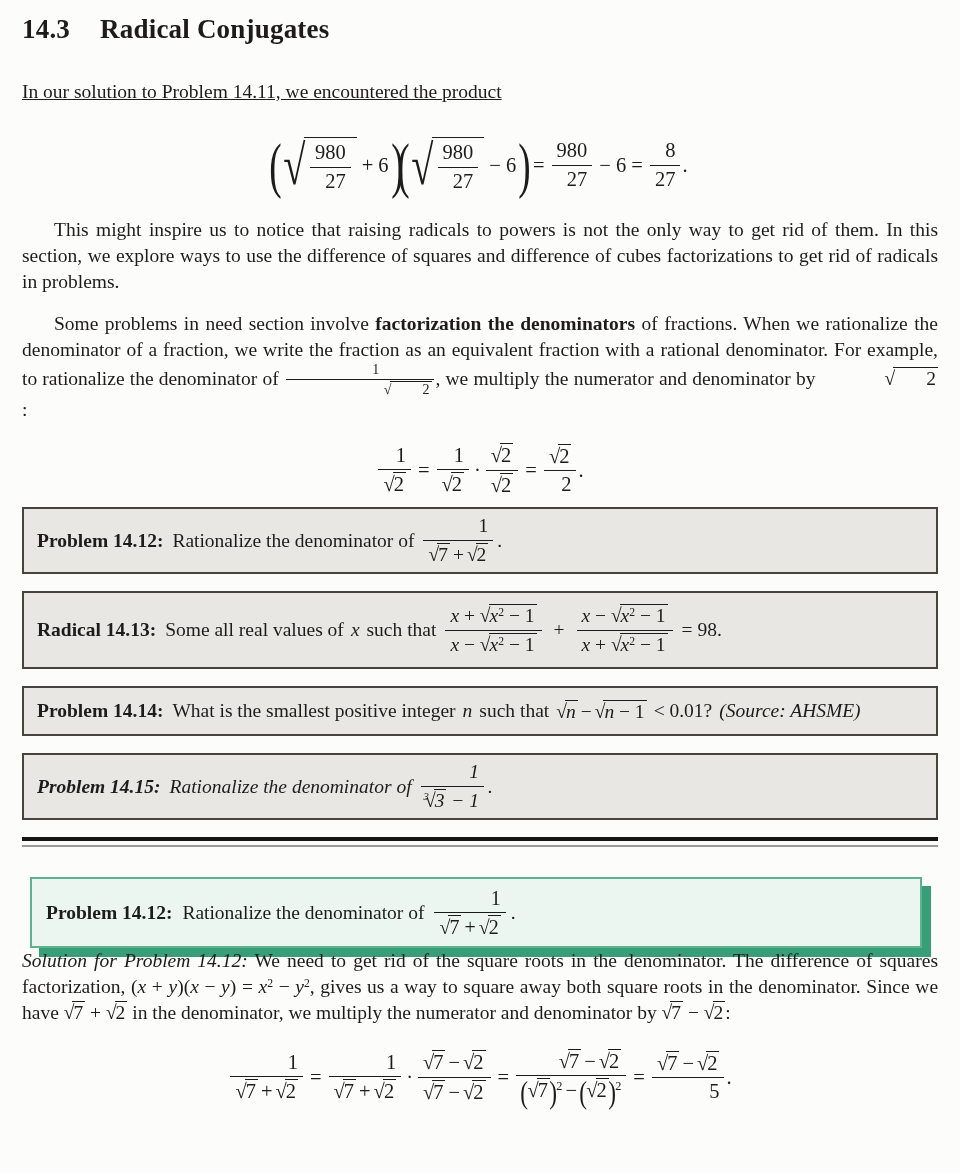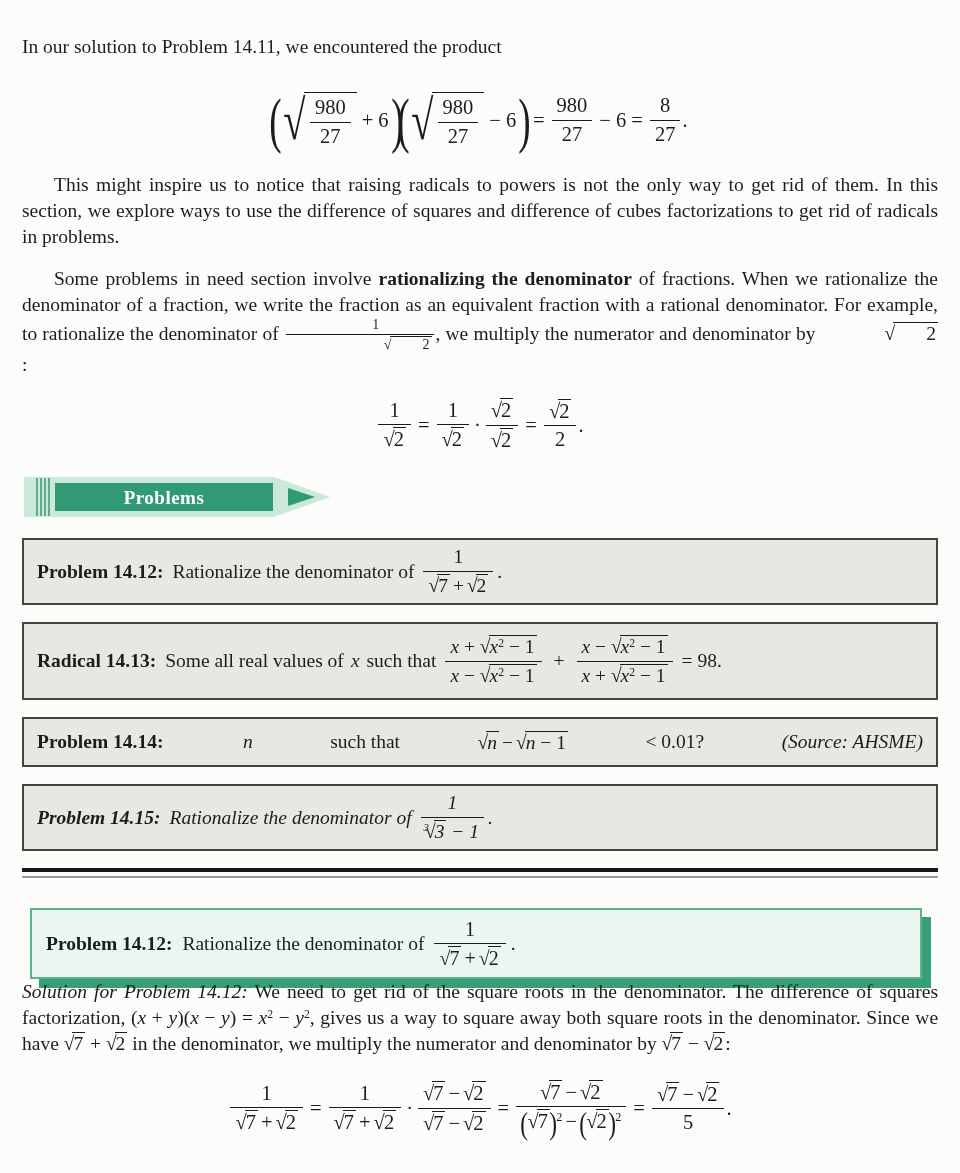--- a/index.html
+++ b/index.html
@@ -15,21 +15,21 @@
   .httl{margin-left:30px;}
   p.body{
     font-size:19.5px;line-height:26px;margin:0;text-align:justify;
   }
   .ind{text-indent:32px;}
   .it{font-style:italic;}
   .bld{font-weight:bold;}
 
   
   .math{font-size:20px;white-space:nowrap;}
-  .frac{display:inline-block;vertical-align:middle;text-align:center;margin:0 2px;line-height:1.15;}
+  .frac{display:inline-block;vertical-align:middle;text-align:right;margin:0 2px;line-height:1.15;}
   .fn{display:block;border-bottom:1.6px solid #1b1b1b;padding:0 5px 2px;}
   .fd{display:block;padding:2px 5px 0;}
   .sqrt{white-space:nowrap;display:inline-block;}
   .rs{display:inline-block;margin-right:-2px;position:relative;top:0;}
   .rc{display:inline-block;border-top:1.6px solid #1b1b1b;padding:0 2px 0 1px;line-height:1.12;}
   .sp{font-size:.6em;vertical-align:.55em;line-height:0;}
   .idx{font-size:.55em;vertical-align:.6em;margin-right:-6px;position:relative;left:-2px;line-height:0;}
   .op{margin:0 5px;}
   .optight{margin:0 3px;}
   
@@ -72,22 +72,23 @@
   }
 
   .sol{margin-top:30px;}
   .feq{margin-top:12px;}
 </style>
 </head>
 <body>
 
 <div class="page">
 
-
-  <p class="body" style="margin-top:34px;">In our solution to Problem 14.11, we encountered the product</p>
+  <h1><span>14.3</span><span class="httl">Radical Conjugates</span></h1>
+
+  <p class="body" style="margin-top:34px;text-decoration:underline;">In our solution to Problem 14.11, we encountered the product</p>
 
   <div class="eq math" style="margin:14px 0 6px;height:92px;">
     <span class="bp">(</span>
     <span class="sqrtT">
         <span class="rsT">√</span>
         <span class="rcT"><span class="frac"><span class="fn">980</span><span class="fd">27</span></span></span>
       </span>
     <span class="op">+ 6</span>
     <span class="bp">)</span>
     <span class="bp">(</span>
@@ -107,21 +108,21 @@
         <span class="fn">8</span>
         <span class="fd">27</span>
       </span>
       <span>.</span>
   </div>
 
   <p class="body ind" style="">This might inspire us to notice that raising radicals to powers is not the only way to get rid of them. In this section, we explore ways to use the difference of squares and difference of cubes factorizations to get rid of radicals in problems.</p>
 
   <p class="body ind" style="margin-top:16px;">
     <span>Some problems in need section involve</span>
-    <span class="bld">rationalizing the denominator</span>
+    <span class="bld">factorization the denominators</span>
     <span>of fractions.  When we rationalize the denominator of a fraction, we write the fraction as an equivalent fraction with a rational denominator.  For example, to rationalize the denominator of</span>
     <span class="sfrac"><span class="fn">1</span><span class="fd"><span class="sqrt"><span class="rs">√</span><span class="rc">2</span></span></span></span><span>, we multiply the numerator and denominator by</span>
     <span class="sqrt"><span class="rs">√</span><span class="rc">2</span></span><span>:</span>
   </p>
 
   <div class="eq math" style="margin:14px 0 4px;height:66px;">
     <span class="frac">
         <span class="fn">1</span>
         <span class="fd"><span class="sqrt"><span class="rs">√</span><span class="rc">2</span></span></span>
       </span>
@@ -136,29 +137,20 @@
         <span class="fd"><span class="sqrt"><span class="rs">√</span><span class="rc">2</span></span></span>
       </span>
     <span class="op">=</span>
     <span class="frac">
         <span class="fn"><span class="sqrt"><span class="rs">√</span><span class="rc">2</span></span></span>
         <span class="fd">2</span>
       </span>
       <span>.</span>
   </div>
 
-  <div class="banner">
-    <svg width="310" height="46" viewBox="0 0 310 46">
-      <polygon points="2,3 252,3 308,23 252,43 2,43" fill="#cbe9da"></polygon>
-      <path d="M15,4 V42 M19,4 V42 M23,4 V42 M27,4 V42" stroke="#3f9e7b" stroke-width="1.6"></path>
-      <rect x="33" y="9" width="218" height="28" fill="#2f9a74"></rect>
-      <text x="142" y="30" text-anchor="middle" font-size="19" font-weight="bold" fill="#ffffff" font-family="Liberation Serif, serif" letter-spacing="0.5">Problems</text>
-      <polygon points="266,14 293,23 266,32" fill="#2f9a74"></polygon>
-    </svg>
-  </div>
 
   <div class="pbox" style="height:47px;">
     <span class="plabel">Problem 14.12:</span>
     <span>Rationalize the denominator of</span>
     <span class="frac math">
         <span class="fn">1</span>
         <span class="fd"><span class="sqrt"><span class="rs">√</span><span class="rc">7</span></span><span class="optight">+</span><span class="sqrt"><span class="rs">√</span><span class="rc">2</span></span></span>
       </span>
       <span style="margin-left:-5px">.</span>
   </div>
@@ -173,22 +165,23 @@
       <span class="fd"><i>x</i> <span>−</span> <span class="sqrt"><span class="rs">√</span><span class="rc"><i>x</i><sup class="sp">2</sup><span> − 1</span></span></span></span>
     </span>
     <span class="optight math">+</span>
     <span class="frac math">
       <span class="fn"><i>x</i> <span>−</span> <span class="sqrt"><span class="rs">√</span><span class="rc"><i>x</i><sup class="sp">2</sup><span> − 1</span></span></span></span>
       <span class="fd"><i>x</i> <span>+</span> <span class="sqrt"><span class="rs">√</span><span class="rc"><i>x</i><sup class="sp">2</sup><span> − 1</span></span></span></span>
     </span>
     <span class="math">= 98.</span>
   </div>
 
-  <div class="pbox" style="height:30px;justify-content:space-between;">
+  <div class="pbox" style="height:30px;">
     <span class="plabel">Problem 14.14:</span>
+    <span>What is the smallest positive integer</span>
     <i>n</i>
     <span>such that</span>
     <span class="math"><span class="sqrt"><span class="rs">√</span><span class="rc"><i>n</i></span></span><span class="optight">−</span><span class="sqrt"><span class="rs">√</span><span class="rc"><i>n</i><span> − 1</span></span></span></span>
     <span>&lt; 0.01?</span>
     <i>(Source: AHSME)</i>
   </div>
 
   <div class="pbox" style="height:47px;font-style:italic;">
     <span class="plabel">Problem 14.15:</span>
     <span>Rationalize the denominator of</span>

